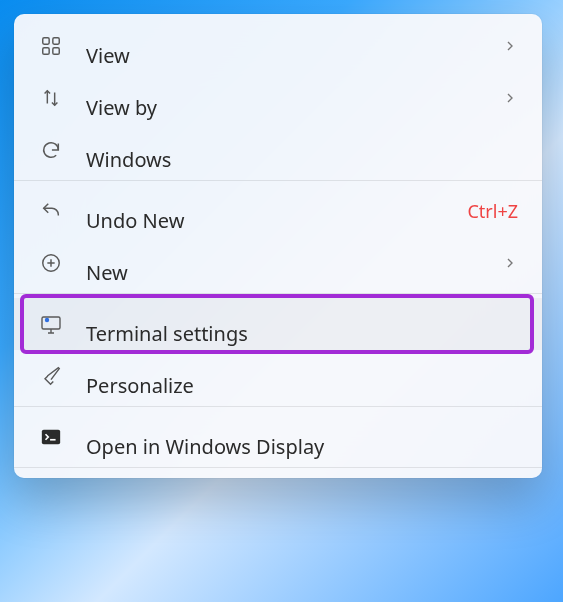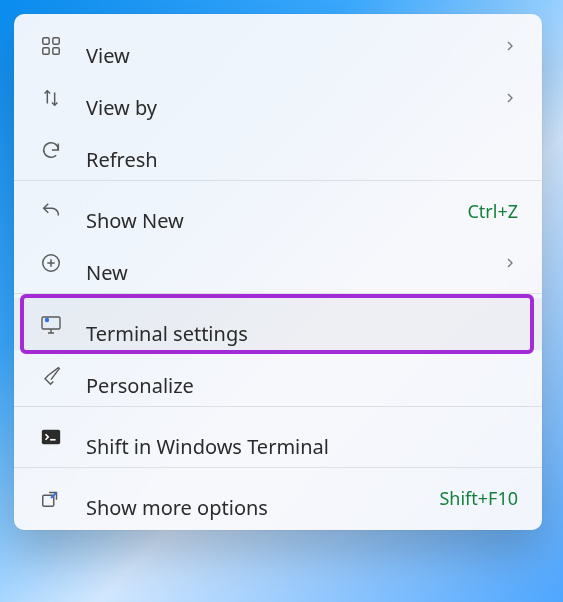--- a/index.html
+++ b/index.html
@@ -36,21 +36,21 @@
       height: 30px;
       margin-right: 20px;
       display: flex;
       align-items: center;
       justify-content: center;
       color: #5a5a5a;
     }
     .menu-item .icon-slot svg { display:block; }
     .menu-item .label { flex: 1; margin-top: 19px; }
     .menu-item .shortcut {
-      color: #15803d;
+      color: #ef4444;
       font-size: 18px;
     }
     .menu-item .chev {
       color: #777;
     }
     .separator {
       height: 1px;
       background: rgba(0,0,0,0.09);
       margin: 4px 0;
     }
@@ -102,33 +102,33 @@
     </span>
   </div>
 
   <div class="menu-item">
     <span class="icon-slot">
       <svg width="22" height="22" viewBox="0 0 24 24" fill="none" stroke="currentColor" stroke-width="1.6">
         <path d="M20 12a8 8 0 1 0-2.34 5.66"></path>
           <path d="M20 5v7h-7"></path>
       </svg>
     </span>
-    <span class="label">Refresh</span>
+    <span class="label">Windows</span>
   </div>
 
   <div class="separator"></div>
 
   <div class="menu-item">
     <span class="icon-slot">
       <svg width="22" height="22" viewBox="0 0 24 24" fill="none" stroke="currentColor" stroke-width="1.6">
         <path d="M9 14l-5-5 5-5"></path>
           <path d="M4 9h9a7 7 0 0 1 7 7v1"></path>
       </svg>
     </span>
-    <span class="label">Show New</span>
+    <span class="label">Undo New</span>
     <span class="shortcut">Ctrl+Z</span>
   </div>
 
   <div class="menu-item">
     <span class="icon-slot">
       <svg width="22" height="22" viewBox="0 0 24 24" fill="none" stroke="currentColor" stroke-width="1.6">
         <circle cx="12" cy="12" r="9"></circle>
           <path d="M12 8v8M8 12h8"></path>
       </svg>
     </span>
@@ -167,30 +167,19 @@
   <div class="separator"></div>
 
   <div class="menu-item">
     <span class="icon-slot">
       <svg width="22" height="22" viewBox="0 0 24 24" fill="none">
         <rect x="2" y="4" width="20" height="16" rx="2" fill="#2b2b2b"></rect>
         <path d="M6 9l3 3-3 3" stroke="#fff" stroke-width="1.8" fill="none"></path>
           <path d="M11 15h6" stroke="#fff" stroke-width="1.8"></path>
       </svg>
     </span>
-    <span class="label">Shift in Windows Terminal</span>
+    <span class="label">Open in Windows Display</span>
   </div>
 
   <div class="separator"></div>
 
-  <div class="menu-item">
-    <span class="icon-slot">
-      <svg width="22" height="22" viewBox="0 0 24 24" fill="none" stroke="currentColor" stroke-width="1.6">
-        <rect x="3" y="9" width="12" height="12" rx="1.5"></rect>
-        <path d="M10 6h8v8"></path>
-          <path d="M18 6l-6 6" stroke="#2f6fe0" stroke-width="2"></path>
-      </svg>
-    </span>
-    <span class="label">Show more options</span>
-    <span class="shortcut">Shift+F10</span>
-  </div>
 
 </div>
 
 </body></html>

